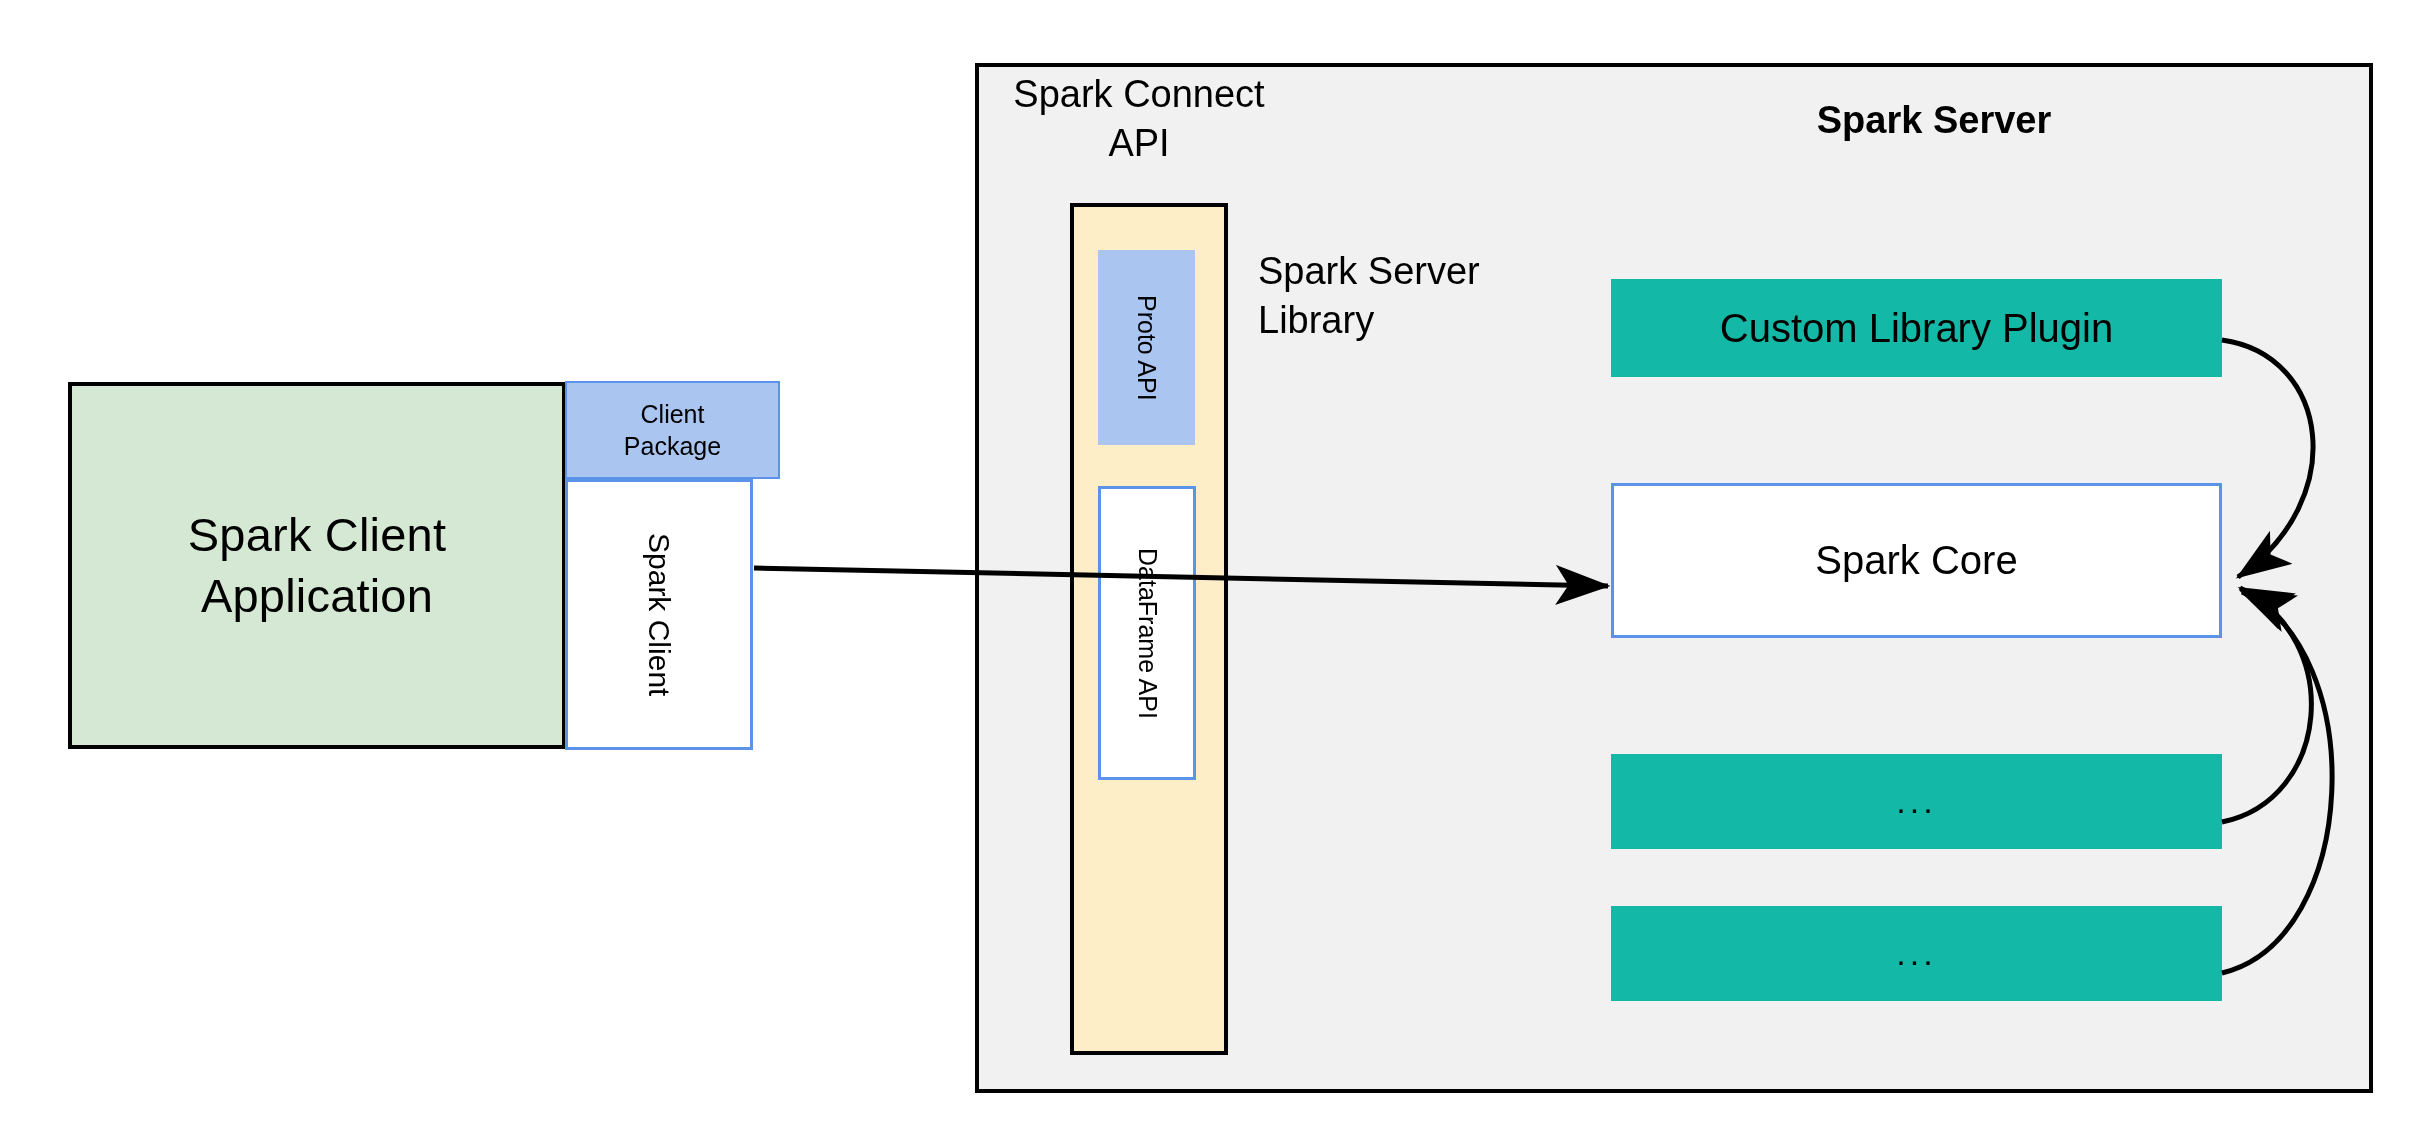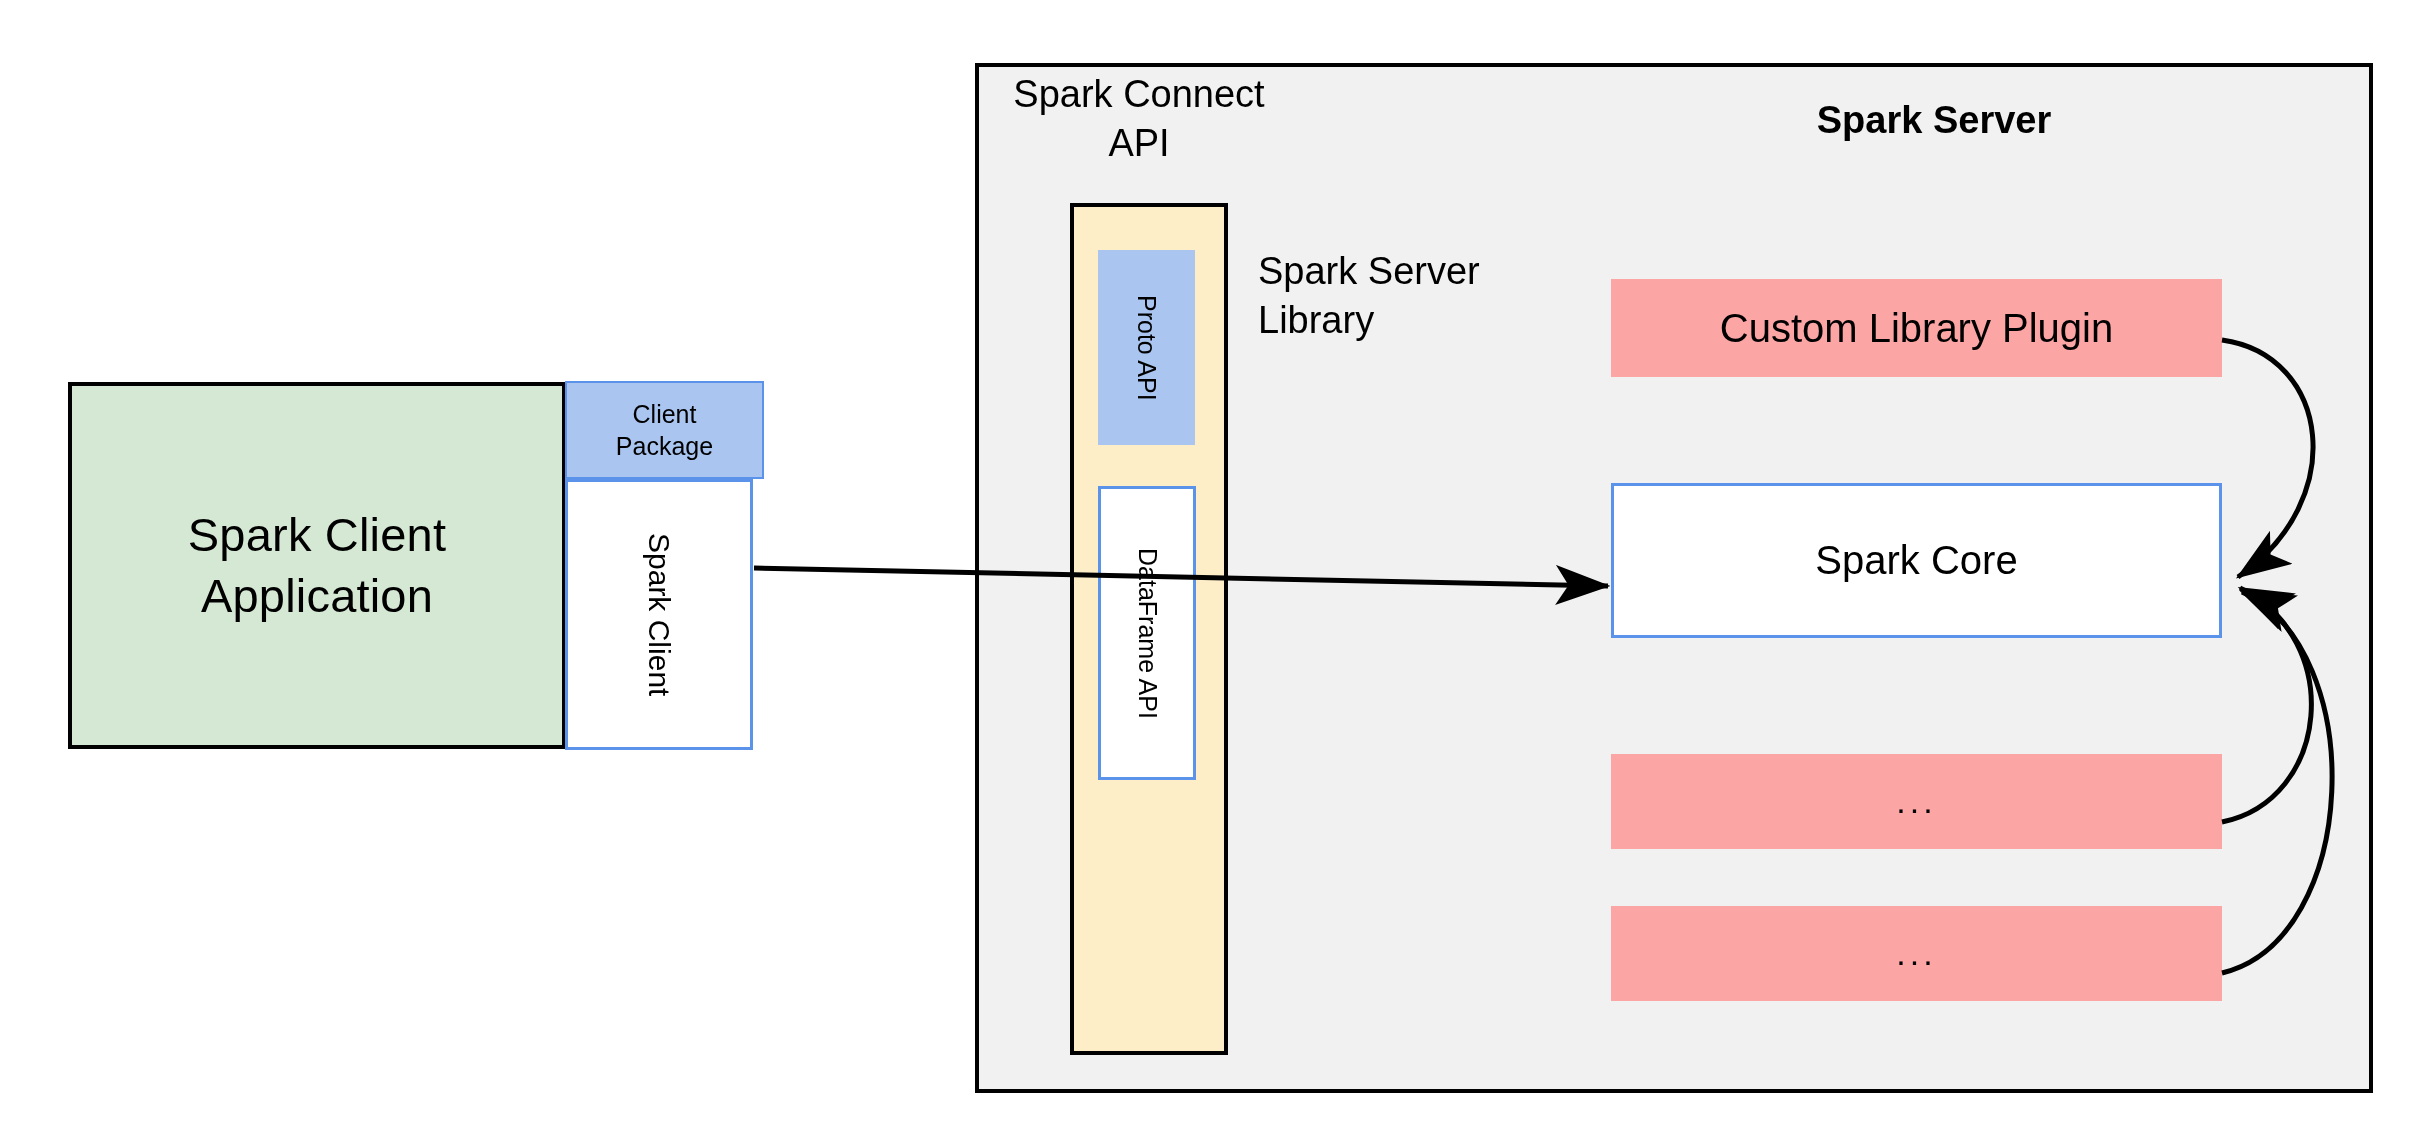--- a/index.html
+++ b/index.html
@@ -26,21 +26,21 @@
     background: #d5e8d4;
     border: 4px solid #000000;
     display: flex; align-items: center; justify-content: center;
   }
   #client-app-label {
     font-size: 47px; color: #000000; line-height: 1.28;
     text-align: center; letter-spacing: 0.2px;
   }
 
   #client-package-box {
-    left: 565px; top: 381px; width: 199px; height: 98px;
+    left: 565px; top: 381px; width: 215px; height: 98px;
     background: #a9c5f0;
     border: 2px solid #5b92ea;
     display: flex; align-items: center; justify-content: center;
   }
   #client-package-label {
     font-size: 25px; color: #000000; line-height: 1.3; text-align: center;
   }
 
   #spark-client-box {
     left: 565px; top: 479px; width: 188px; height: 271px;
@@ -107,21 +107,21 @@
     font-size: 25px; color: #000000;
     writing-mode: vertical-rl; text-orientation: mixed; white-space: nowrap;
   }
 
   
   .server-box {
     left: 1611px; width: 611px;
     display: flex; align-items: center; justify-content: center;
     font-size: 40px; color: #000000;
   }
-  .server-box.filled { background: #fca5a5; }
+  .server-box.filled { background: #14b8a6; }
   .server-box.outlined {
     background: #ffffff;
     border: 3px solid #5b92ea;
   }
   #custom-library-plugin-box { top: 279px; height: 98px; }
   #spark-core-box { top: 483px; height: 155px; }
   #ellipsis-box-1 { top: 754px; height: 95px; }
   #ellipsis-box-2 { top: 906px; height: 95px; }
   .ellipsis-label { font-size: 34px; letter-spacing: 4px; }
 

